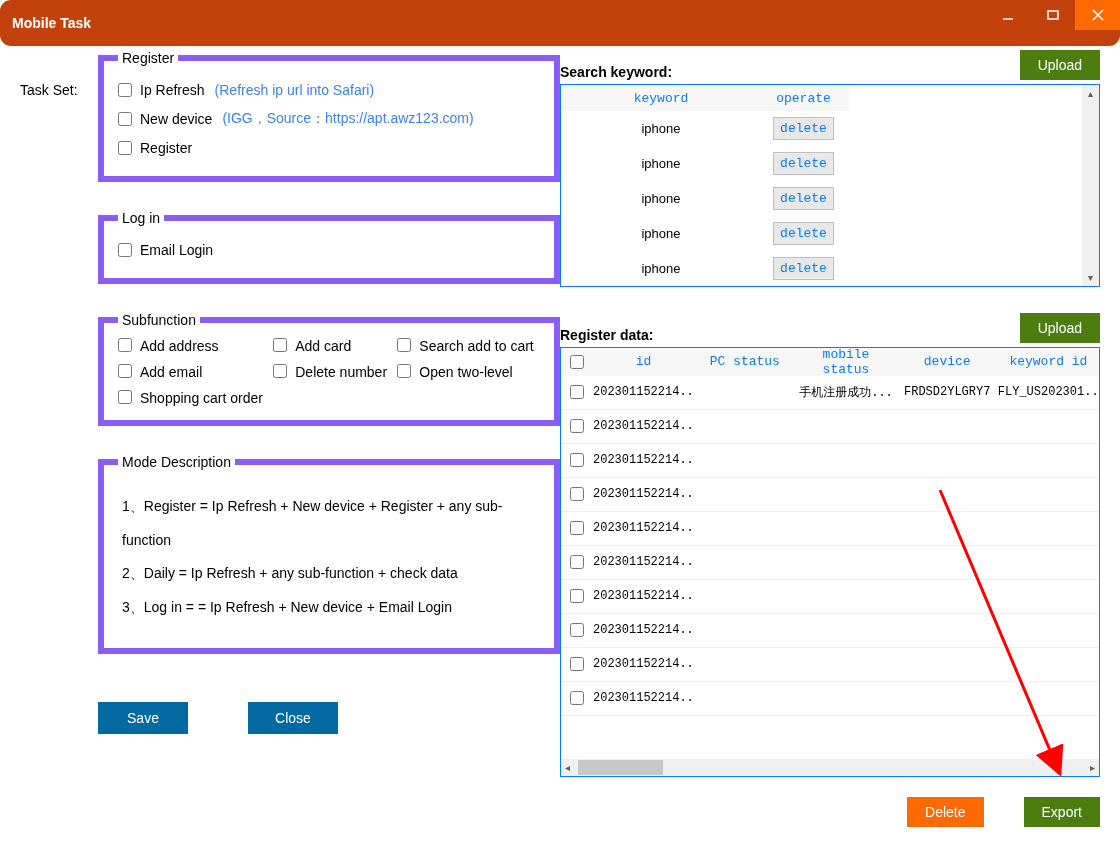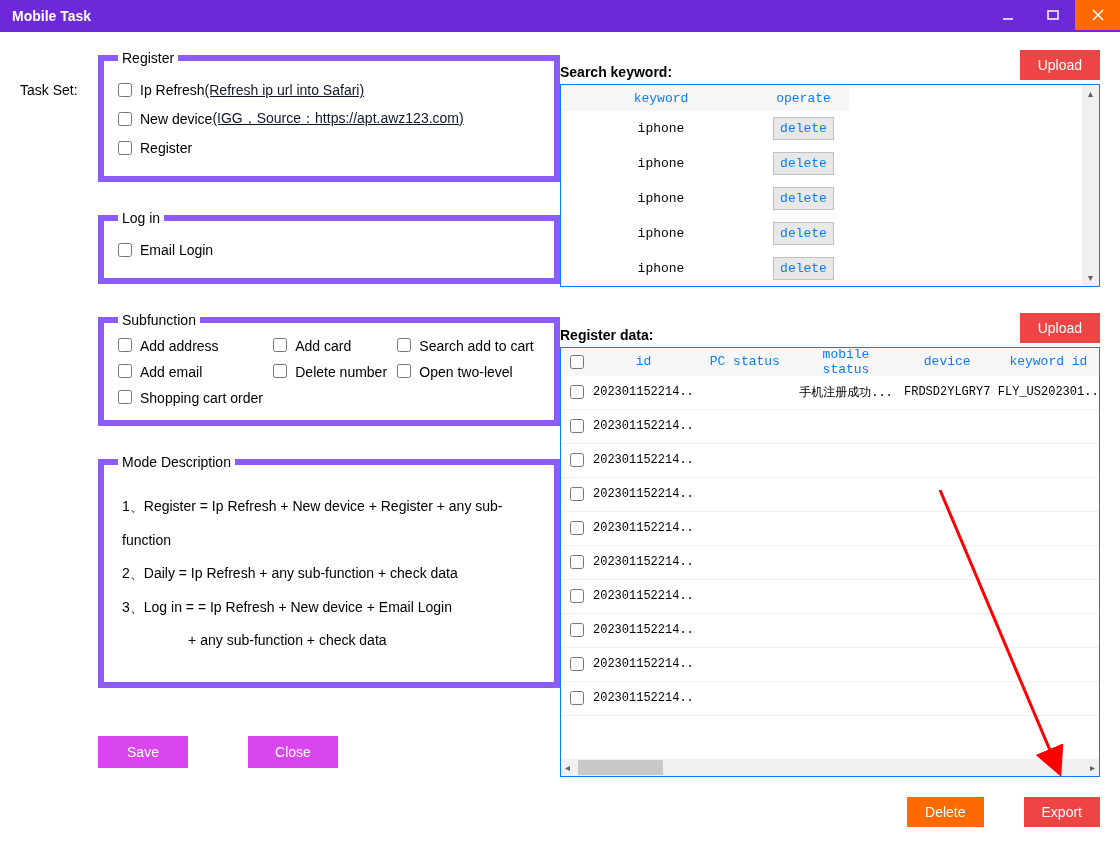--- a/index.html
+++ b/index.html
@@ -1,60 +1,60 @@
 <!DOCTYPE html>
 <html><head>
 <meta charset="utf-8">
 <style>
   * { box-sizing: border-box; margin: 0; padding: 0; font-family: "Segoe UI", Arial, sans-serif; }
   body { background: #fff; width: 1120px; height: 847px; overflow: hidden; position: relative; }
-  .titlebar { background: #6d28d9; height: 32px; display: flex; align-items: center; justify-content: space-between; color: #fff; padding-left: 12px; }
+  .titlebar { background: #c2410c; height: 46px; display: flex; align-items: center; justify-content: space-between; color: #fff; padding-left: 12px; border-radius: 11px; }
   .titlebar .title { font-size: 14px; font-weight: 600; }
   .win-btns { display: flex; height: 100%; }
   .win-btn { width: 45px; height: 30px; display: flex; align-items: center; justify-content: center; cursor: pointer; }
   .win-btn.close { background: #ff6a00; }
   .win-btn svg { width: 12px; height: 12px; stroke: #fff; stroke-width: 1.5; fill: none; }
 
   .content { position: absolute; top: 30px; left: 0; right: 0; bottom: 0; padding: 20px; display: flex; }
   .left-col { flex: 0 0 540px; display: flex; }
   .right-col { flex: 1; display: flex; flex-direction: column; }
 
   .label-taskset { width: 78px; font-size: 14px; padding-top: 32px; }
   .left-panels { flex: 1; display: flex; flex-direction: column; gap: 28px; }
 
   fieldset.panel { border: 6px solid #8b5cf6; padding: 10px 14px 14px; }
   fieldset.panel legend { font-size: 14px; padding: 0 4px; }
-  .chk-row { display: flex; align-items: center; padding: 6px 0; font-size: 14px; }
+  .chk-row { display: flex; align-items: center; gap: 10px; padding: 6px 0; font-size: 14px; }
   .chk-row label { display: flex; align-items: center; gap: 8px; cursor: pointer; }
-  .chk-row .hint { color: #0f172a; font-size: 14px; text-decoration: underline; }
+  .chk-row .hint { color: #3b82f6; font-size: 14px; }
   input[type="checkbox"] { width: 14px; height: 14px; cursor: pointer; accent-color:#0a7bff;}
   .note { font-size: 14px; padding: 4px 0 4px 22px; }
 
   .sub-grid { display: grid; grid-template-columns: auto auto auto; row-gap: 10px; column-gap: 4px; font-size: 14px; }
   .sub-grid label { display:flex; gap:8px; cursor:pointer;}
 
   .mode-desc { font-size:14px; line-height: 2.4; padding: 10px 4px; }
 
   .btn-row { display:flex; gap:60px; padding-left:0px; margin-top:20px;}
-  .btn-blue { background:#d946ef; color:#fff; border:none; width:90px; height:32px; font-size:14px; cursor:pointer;}
+  .btn-blue { background:#0369a1; color:#fff; border:none; width:90px; height:32px; font-size:14px; cursor:pointer;}
 
   .sect-header { display:flex; justify-content:space-between; align-items:flex-end; margin-bottom:4px;}
   .sect-header .lbl { font-size:14px; font-weight:600;}
-  .btn-orange { background:#ef4444; color:#fff; border:none; padding:0 18px; height:30px; font-size:14px; cursor:pointer;}
+  .btn-orange { background:#4d7c0f; color:#fff; border:none; padding:0 18px; height:30px; font-size:14px; cursor:pointer;}
   .btn-orange-dark { background:#ff6a00; color:#fff; border:none; padding:0 18px; height:30px; font-size:14px; cursor:pointer;}
 
   .grid-box { border:1px solid #0a7bff; height:210px; display:flex; position:relative;}
   .grid-left { flex:0 0 288px; display:flex; flex-direction:column;}
   .grid-header-row { background:#f7f7f7; display:flex; height:26px;}
   .gc { display:flex; align-items:center; justify-content:center; font-family:"SimSun","NSimSun","Courier New",monospace; color:#0a7bff; font-size:13px;}
   .kw-col1 { flex:0 0 200px;}
   .kw-col2 { flex:0 0 85px;}
   .kw-body { flex:1; overflow:hidden;}
   .kw-row { display:flex; height:35px; align-items:center;}
-  .kw-row .k { flex:0 0 200px; text-align:center; font-family:Liberation Mono, monospace; font-size:13px; color:#000;}
+  .kw-row .k { flex:0 0 200px; text-align:center; font-family:Liberation Sans, sans-serif; font-size:13px; color:#000;}
   .kw-row .op { flex:0 0 85px; display:flex; justify-content:center;}
   .del-btn { background:#e8e8e8; border:1px solid #c0c0c0; color:#0a7bff; font-family:"SimSun","NSimSun","Courier New",monospace; font-size:13px; padding:3px 6px; cursor:pointer;}
   .grid-right { flex:1; background:#fff;}
   .vscroll { position:absolute; right:0; top:0; bottom:0; width:17px; background:#f0f0f0; display:flex; flex-direction:column; justify-content:space-between; align-items:center;}
   .vscroll .arrow { font-size:10px; color:#606060; cursor:pointer; line-height:17px; user-select:none;}
 
   .reg-box { border:1px solid #0a7bff; height:500px; display:flex; flex-direction:column; position:relative;}
   .reg-header { background:#f7f7f7; display:flex; height:28px; align-items:center;}
   .reg-header .chkcell { width:32px; display:flex; justify-content:center;}
   .reg-header .cell { flex:1; text-align:center; font-family:"SimSun","NSimSun","Courier New",monospace; color:#0a7bff; font-size:13px;}
@@ -168,21 +168,20 @@
             </label>
         </div>
       </fieldset>
 
       <fieldset class="panel">
         <legend>Mode Description</legend>
         <div class="mode-desc">
           <div>1、Register = Ip Refresh + New device + Register + any sub-function</div>
           <div>2、Daily =   Ip Refresh + any sub-function + check data</div>
           <div>3、Log in =  = Ip Refresh + New device + Email Login</div>
-          <div style="white-space:pre;">                 + any sub-function + check data</div>
         </div>
       </fieldset>
 
       <div class="btn-row">
         <button class="btn-blue">Save</button>
         <button class="btn-blue">Close</button>
       </div>
     </div>
   </div>
 

